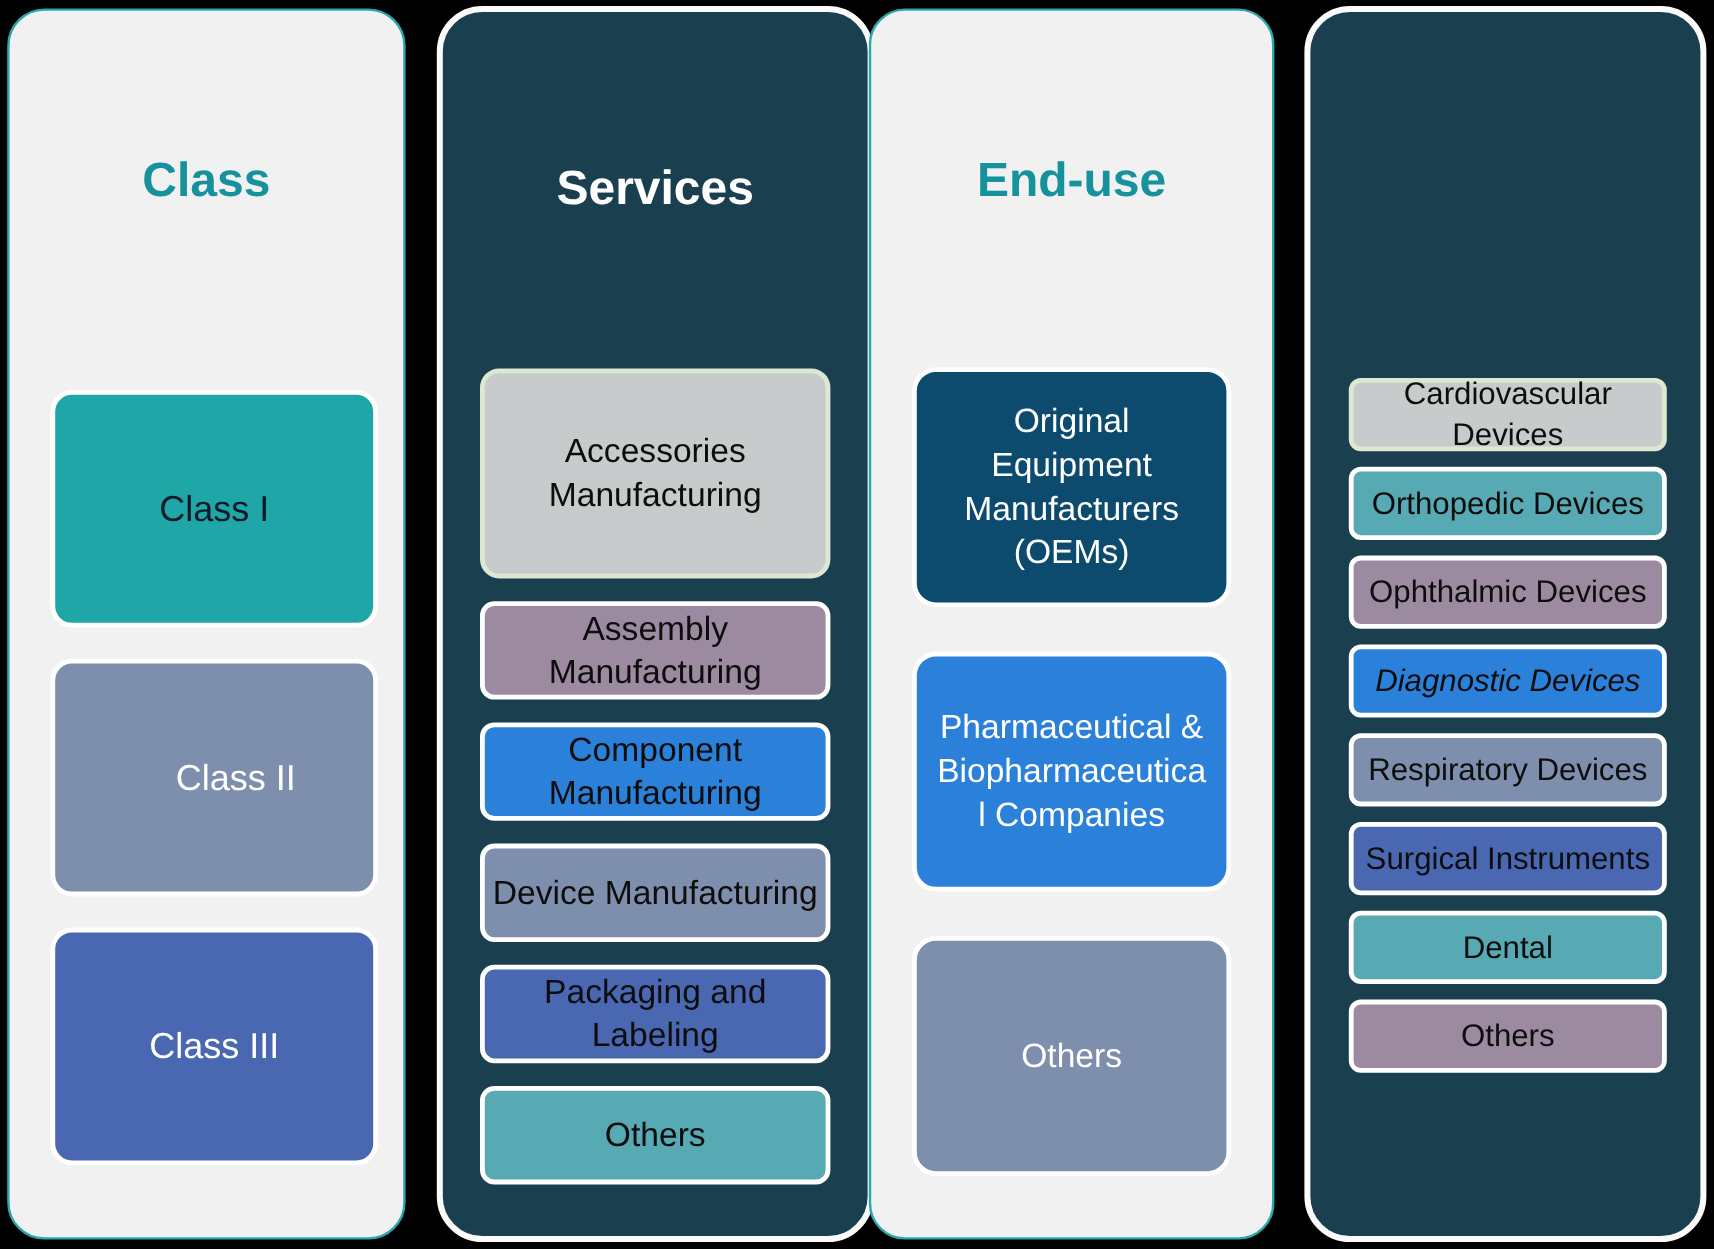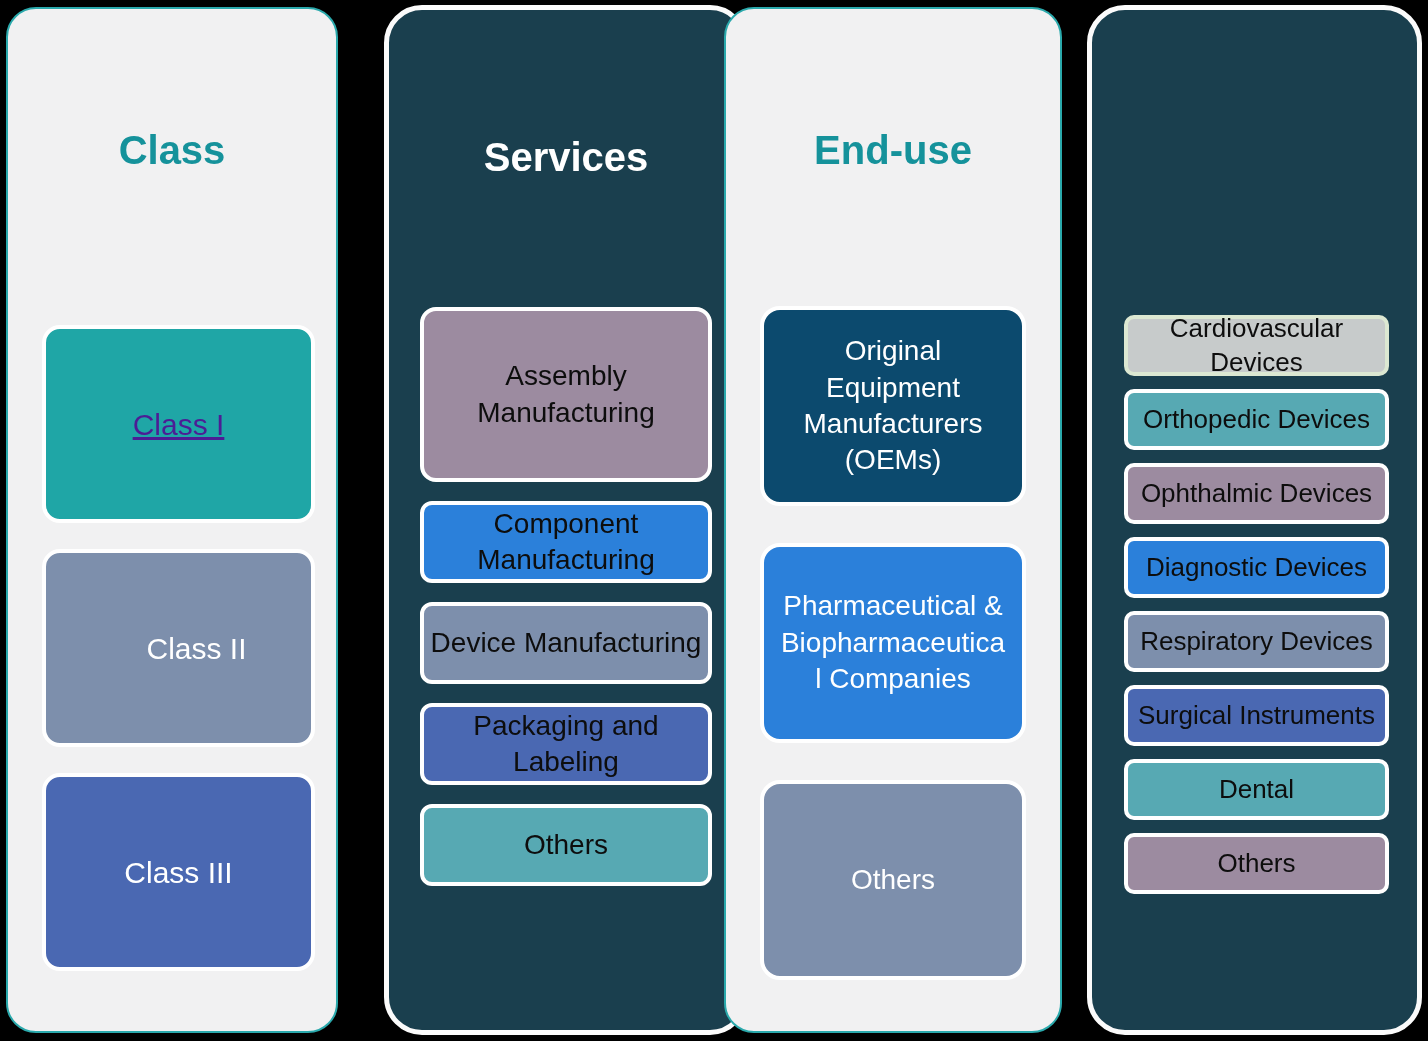--- a/index.html
+++ b/index.html
@@ -7,22 +7,22 @@
   body {
     background:#000000;
     font-family:"Liberation Sans","DejaVu Sans",sans-serif;
     position:relative;
     overflow:hidden;
   }
   .column { position:absolute; border-style:solid; }
   .column.light { top:7px;  height:1026px; border-width:2px; border-radius:30px; }
   .column.dark  { top:5px;  height:1030px; border-width:5px; border-radius:38px; }
 
-  #col-class       { left:6px;    width:332px; }
-  #col-services    { left:384px;  width:364px; }
+  #col-class       { left:6px;    width:332px;border-radius:31px; }
+  #col-services    { left:364px;  width:364px; }
   #col-end-use     { left:724px;  width:338px; }
   #col-therapeutic { left:1087px; width:335px; }
 
   .column-title {
     position:absolute; left:0; right:0;
     text-align:center; font-weight:700; font-size:40px; line-height:1.28;
   }
   .light .column-title { top:116px; }
   .dark  .column-title { top:122px; }
   #col-therapeutic .column-title { top:76px; }
@@ -53,35 +53,38 @@
     display:block; width:100%; padding:0 6px;
     overflow-wrap:break-word; word-break:break-word;
   }
 </style>
 </head>
 <body style="background: rgb(0, 0, 0);">
 
 <div id="col-class" class="column light" style="background: rgb(241, 241, 242); border-color: rgb(42, 169, 172);">
   <div class="column-title" style="color: rgb(21, 146, 155);">Class</div>
   <div class="items">
-      <div class="item" style="background: rgb(31, 166, 166); color: #4c1d95; border-color: rgb(255, 255, 255); text-decoration: underline;">
+      <div class="item" style="background: rgb(31, 166, 166); color: #0f172a; border-color: rgb(255, 255, 255);">
         <span class="box-label">Class I</span>
       </div>
       <div class="item" style="background: rgb(125, 143, 172); color: rgb(255, 255, 255); border-color: rgb(255, 255, 255); padding-left: 36px;">
         <span class="box-label">Class II</span>
       </div>
       <div class="item" style="background: rgb(74, 104, 178); color: rgb(255, 255, 255); border-color: rgb(255, 255, 255);">
         <span class="box-label">Class III</span>
       </div>
     </div>
 </div>
 
 <div id="col-services" class="column dark" style="background: rgb(26, 63, 78); border-color: rgb(251, 251, 251);">
   <div class="column-title" style="color: rgb(255, 255, 255);">Services</div>
   <div class="items">
+      <div class="item" style="background: rgb(199, 203, 203); color: rgb(13, 13, 13); border-color: rgb(220, 232, 210);">
+        <span class="box-label">Accessories Manufacturing</span>
+      </div>
       <div class="item" style="background: rgb(156, 139, 160); color: rgb(13, 13, 13); border-color: rgb(255, 255, 255);">
         <span class="box-label">Assembly Manufacturing</span>
       </div>
       <div class="item" style="background: rgb(43, 128, 218); color: rgb(13, 13, 13); border-color: rgb(255, 255, 255);">
         <span class="box-label">Component Manufacturing</span>
       </div>
       <div class="item" style="background: rgb(125, 143, 172); color: rgb(13, 13, 13); border-color: rgb(255, 255, 255);">
         <span class="box-label">Device Manufacturing</span>
       </div>
       <div class="item" style="background: rgb(74, 104, 178); color: rgb(13, 13, 13); border-color: rgb(255, 255, 255);">
@@ -112,21 +115,21 @@
   <div class="items">
       <div class="item" style="background: rgb(199, 203, 203); color: rgb(13, 13, 13); border-color: rgb(220, 232, 210);">
         <span class="box-label">Cardiovascular Devices</span>
       </div>
       <div class="item" style="background: rgb(87, 169, 179); color: rgb(13, 13, 13); border-color: rgb(255, 255, 255);">
         <span class="box-label">Orthopedic Devices</span>
       </div>
       <div class="item" style="background: rgb(156, 139, 160); color: rgb(13, 13, 13); border-color: rgb(255, 255, 255); text-align: center;">
         <span class="box-label">Ophthalmic Devices</span>
       </div>
-      <div class="item" style="background: rgb(43, 128, 218); color: rgb(13, 13, 13); border-color: rgb(255, 255, 255);">
+      <div class="item" style="background: rgb(43, 128, 218); color: rgb(13, 13, 13); border-color: rgb(255, 255, 255); font-style: italic;">
         <span class="box-label">Diagnostic Devices</span>
       </div>
       <div class="item" style="background: rgb(125, 143, 172); color: rgb(13, 13, 13); border-color: rgb(255, 255, 255);">
         <span class="box-label">Respiratory Devices</span>
       </div>
       <div class="item" style="background: rgb(74, 104, 178); color: rgb(13, 13, 13); border-color: rgb(255, 255, 255);">
         <span class="box-label">Surgical Instruments</span>
       </div>
       <div class="item" style="background: rgb(87, 169, 179); color: rgb(13, 13, 13); border-color: rgb(255, 255, 255);">
         <span class="box-label">Dental</span>

